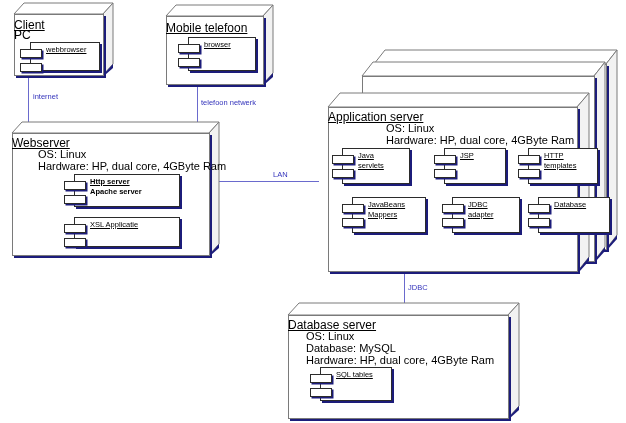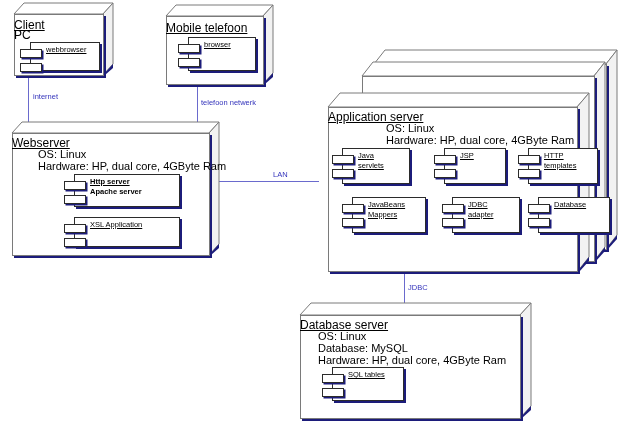--- a/index.html
+++ b/index.html
@@ -205,21 +205,21 @@
         <div><span class="u">Http server</span></div>
         <div>Apache server</div>
       </div>
     </div>
 
     <div class="component" style="left:52px; top:95px; width:118px; height:32px;">
       <div class="body" style="width:106px; height:30px;"></div>
       <div class="tab t1"></div>
       <div class="tab t2"></div>
       <div class="clabel">
-        <span class="u">XSL Application</span>
+        <span class="u">XSL Applicatie</span>
       </div>
     </div>
   </div>
 
   <div class="node" style="left:328px; top:93px; width:262px; height:180px;">
     <svg class="three-d" width="262" height="180" viewBox="0 0 262 180">
       <polygon points="0,14 12,0 261,0 249,14" fill="#ffffff" stroke="#7a7a7a" stroke-width="1"></polygon>
       <polygon points="249,14 261,0 261,164 249,179" fill="#f2f2f2" stroke="#7a7a7a" stroke-width="1"></polygon>
       <polygon points="249,179 261,164 261,168 251,179" fill="#1c1c7a" stroke="none"></polygon>
     </svg>
@@ -280,21 +280,21 @@
     <div class="component" style="left:200px; top:104px; width:82px; height:38px;">
       <div class="body" style="width:72px; height:36px;"></div>
       <div class="tab t1"></div>
       <div class="tab t2"></div>
       <div class="clabel">
         <span class="u">Database</span>
       </div>
     </div>
   </div>
 
-  <div class="node" style="left:288px; top:303px; width:232px; height:116px;margin-left:12px;">
+  <div class="node" style="left:288px; top:303px; width:232px; height:116px;">
     <svg class="three-d" width="232" height="116" viewBox="0 0 232 116">
       <polygon points="0,12 11,0 231,0 220,12" fill="#ffffff" stroke="#7a7a7a" stroke-width="1"></polygon>
       <polygon points="220,12 231,0 231,103 220,115" fill="#f2f2f2" stroke="#7a7a7a" stroke-width="1"></polygon>
       <polygon points="220,115 231,103 231,107 222,115" fill="#1c1c7a" stroke="none"></polygon>
     </svg>
     <div class="front" style="top:12px; width:221px; height:104px;"></div>
     <div class="node-title" style="top:15px; width:221px;">Database server</div>
     <div class="node-attrs" style="left:18px; top:28px;">OS: Linux</div>
     <div class="node-attrs" style="left:18px; top:40px;">Database: MySQL</div>
     <div class="node-attrs" style="left:18px; top:52px;">Hardware: HP, dual core, 4GByte Ram</div>

